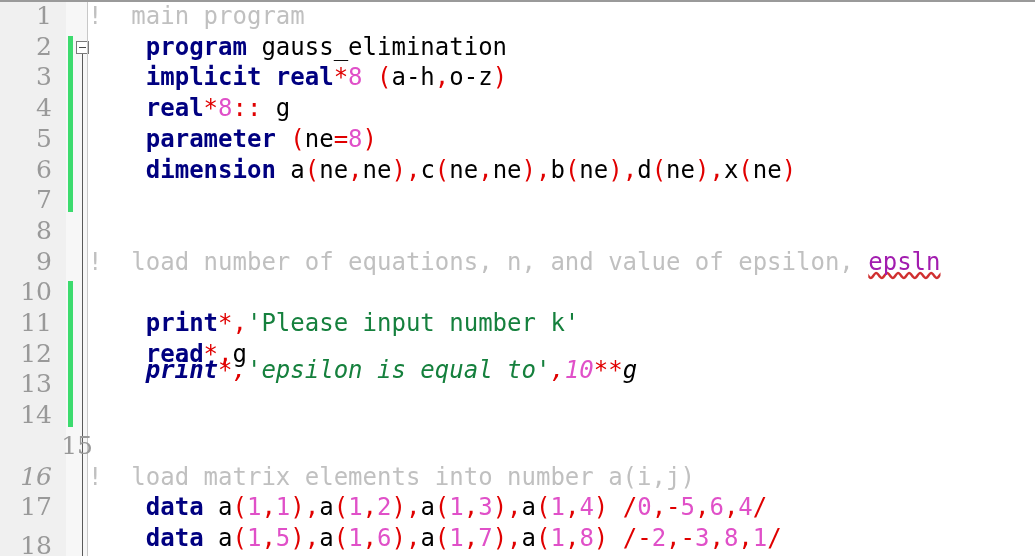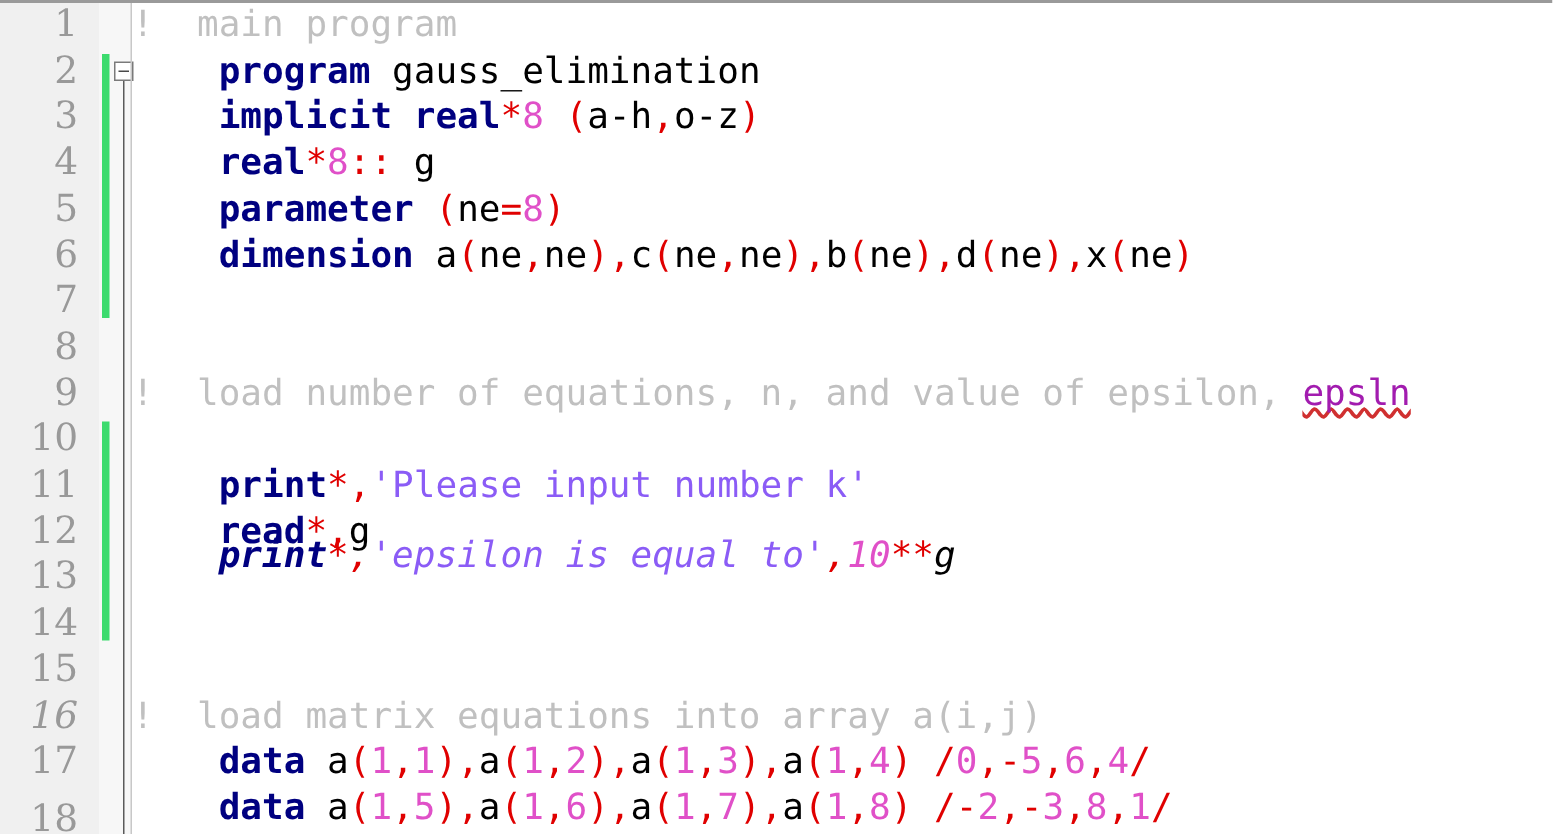--- a/index.html
+++ b/index.html
@@ -119,21 +119,21 @@
     line-height: 30.7px;
     font-family: "DejaVu Sans Mono", "Liberation Mono", monospace;
     letter-spacing: 0px;
   }
 
   
   .t-kw      { color: #000080; font-weight: bold; }
   .t-ident   { color: #000000; }
   .t-punct   { color: #e00000; }
   .t-num     { color: #e050c8; }
-  .t-str     { color: #8b5cf6; margin-top: 12px; }
+  .t-str     { color: #15803d; margin-top: 12px; }
   .t-comment { color: #c0c0c0; }
   .t-misspell {
     color: #a21caf;
     text-decoration: underline wavy #d03030;
     text-decoration-skip-ink: none;
   }
 </style>
 </head>
 <body>
 
@@ -157,39 +157,39 @@
         <div class="lineno" style="top: 121.8px;">5</div>
         <div class="lineno" style="top: 152.5px;">6</div>
         <div class="lineno" style="top: 183.2px;">7</div>
         <div class="lineno" style="top: 213.9px;">8</div>
         <div class="lineno" style="top: 244.6px;">9</div>
         <div class="lineno" style="top: 275.3px;">10</div>
         <div class="lineno" style="top: 306px;">11</div>
         <div class="lineno" style="top: 336.7px;">12</div>
         <div class="lineno" style="top: 367.4px;">13</div>
         <div class="lineno" style="top: 398.1px;">14</div>
-        <div class="lineno" style="top: 428.8px;">15</div>
+        <div class="lineno" style="top: 428.8px; padding-left: 41px;">15</div>
         <div class="lineno" style="top: 459.5px; font-style: italic;">16</div>
         <div class="lineno" style="top: 490.2px;">17</div>
         <div class="lineno" style="top: 529px;">18</div>
       </div>
   </div>
 
   <div class="code" id="code-area">
       <div class="line" style="top: 29.7px;"><span class="t-ident">    </span><span class="t-kw">program</span><span class="t-ident"> gauss_elimination</span></div>
       <div class="line" style="top: -1px;"><span class="t-comment">!  main program</span></div>
       <div class="line" style="top: 60.4px;"><span class="t-ident">    </span><span class="t-kw">implicit real</span><span class="t-punct">*</span><span class="t-num">8</span><span class="t-ident"> </span><span class="t-punct">(</span><span class="t-ident">a-h</span><span class="t-punct">,</span><span class="t-ident">o-z</span><span class="t-punct">)</span></div>
       <div class="line" style="top: 91.1px;"><span class="t-ident">    </span><span class="t-kw">real</span><span class="t-punct">*</span><span class="t-num">8</span><span class="t-punct">::</span><span class="t-ident"> g</span></div>
       <div class="line" style="top: 121.8px;"><span class="t-ident">    </span><span class="t-kw">parameter</span><span class="t-ident"> </span><span class="t-punct">(</span><span class="t-ident">ne</span><span class="t-punct">=</span><span class="t-num">8</span><span class="t-punct">)</span></div>
       <div class="line" style="top: 152.5px;"><span class="t-ident">    </span><span class="t-kw">dimension</span><span class="t-ident"> a</span><span class="t-punct">(</span><span class="t-ident">ne</span><span class="t-punct">,</span><span class="t-ident">ne</span><span class="t-punct">)</span><span class="t-punct">,</span><span class="t-ident">c</span><span class="t-punct">(</span><span class="t-ident">ne</span><span class="t-punct">,</span><span class="t-ident">ne</span><span class="t-punct">)</span><span class="t-punct">,</span><span class="t-ident">b</span><span class="t-punct">(</span><span class="t-ident">ne</span><span class="t-punct">)</span><span class="t-punct">,</span><span class="t-ident">d</span><span class="t-punct">(</span><span class="t-ident">ne</span><span class="t-punct">)</span><span class="t-punct">,</span><span class="t-ident">x</span><span class="t-punct">(</span><span class="t-ident">ne</span><span class="t-punct">)</span></div>
       <div class="line" style="top: 213.9px;"></div>
       <div class="line" style="top: 244.6px;"><span class="t-comment">!  load number of equations, n, and value of epsilon, </span><span class="t-misspell">epsln</span></div>
       <div class="line" style="top: 306px;"><span class="t-ident">    </span><span class="t-kw">print</span><span class="t-punct">*</span><span class="t-punct">,</span><span class="t-str">'Please input number k'</span></div>
       <div class="line" style="top: 337px;"><span class="t-ident">    </span><span class="t-kw">read</span><span class="t-punct">*</span><span class="t-punct">,</span><span class="t-ident">g</span></div>
       <div class="line" style="top: 353px; font-style: italic;"><span class="t-ident">    </span><span class="t-kw">print</span><span class="t-punct">*</span><span class="t-punct">,</span><span class="t-str">'epsilon is equal to'</span><span class="t-punct">,</span><span class="t-num">10</span><span class="t-punct">**</span><span class="t-ident">g</span></div>
       <div class="line" style="top: 398.1px;"></div>
       <div class="line" style="top: 428.8px;"></div>
-      <div class="line" style="top: 459.5px;"><span class="t-comment">!  load matrix equations into array a(i,j)</span></div>
+      <div class="line" style="top: 459.5px;"><span class="t-comment">!  load matrix elements into number a(i,j)</span></div>
       <div class="line" style="top: 490.2px;"><span class="t-ident">    </span><span class="t-kw">data</span><span class="t-ident"> a</span><span class="t-punct">(</span><span class="t-num">1</span><span class="t-punct">,</span><span class="t-num">1</span><span class="t-punct">)</span><span class="t-punct">,</span><span class="t-ident">a</span><span class="t-punct">(</span><span class="t-num">1</span><span class="t-punct">,</span><span class="t-num">2</span><span class="t-punct">)</span><span class="t-punct">,</span><span class="t-ident">a</span><span class="t-punct">(</span><span class="t-num">1</span><span class="t-punct">,</span><span class="t-num">3</span><span class="t-punct">)</span><span class="t-punct">,</span><span class="t-ident">a</span><span class="t-punct">(</span><span class="t-num">1</span><span class="t-punct">,</span><span class="t-num">4</span><span class="t-punct">)</span><span class="t-ident"> </span><span class="t-punct">/</span><span class="t-num">0</span><span class="t-punct">,</span><span class="t-punct">-</span><span class="t-num">5</span><span class="t-punct">,</span><span class="t-num">6</span><span class="t-punct">,</span><span class="t-num">4</span><span class="t-punct">/</span></div>
       <div class="line" style="top: 520.9px;"><span class="t-ident">    </span><span class="t-kw">data</span><span class="t-ident"> a</span><span class="t-punct">(</span><span class="t-num">1</span><span class="t-punct">,</span><span class="t-num">5</span><span class="t-punct">)</span><span class="t-punct">,</span><span class="t-ident">a</span><span class="t-punct">(</span><span class="t-num">1</span><span class="t-punct">,</span><span class="t-num">6</span><span class="t-punct">)</span><span class="t-punct">,</span><span class="t-ident">a</span><span class="t-punct">(</span><span class="t-num">1</span><span class="t-punct">,</span><span class="t-num">7</span><span class="t-punct">)</span><span class="t-punct">,</span><span class="t-ident">a</span><span class="t-punct">(</span><span class="t-num">1</span><span class="t-punct">,</span><span class="t-num">8</span><span class="t-punct">)</span><span class="t-ident"> </span><span class="t-punct">/</span><span class="t-punct">-</span><span class="t-num">2</span><span class="t-punct">,</span><span class="t-punct">-</span><span class="t-num">3</span><span class="t-punct">,</span><span class="t-num">8</span><span class="t-punct">,</span><span class="t-num">1</span><span class="t-punct">/</span></div>
     </div>
 
 </div>
 
 </body></html>

